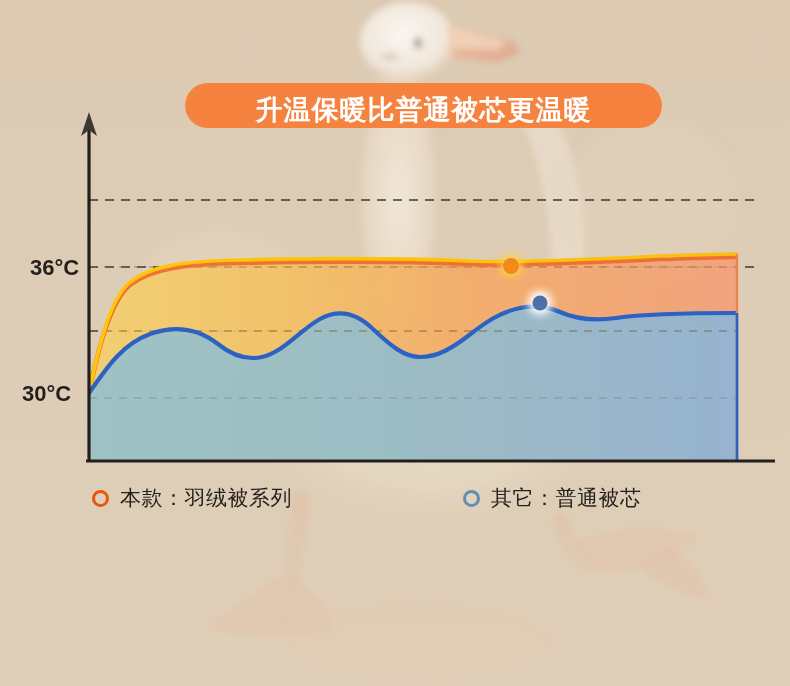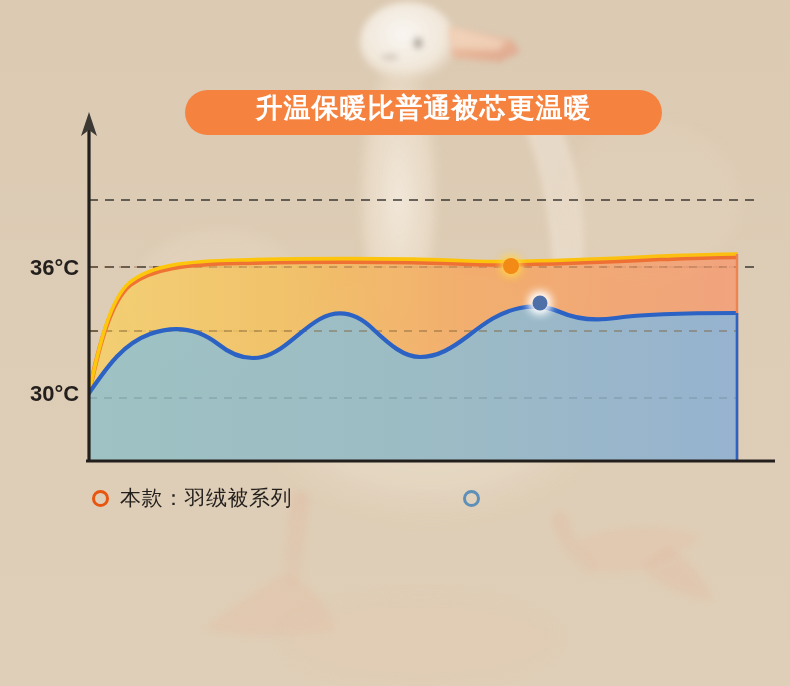--- a/index.html
+++ b/index.html
@@ -13,45 +13,44 @@
   #stage{position:absolute;inset:0;width:790px;height:686px;overflow:hidden;}
 
   
   .bg-photo{position:absolute;inset:0;pointer-events:none;}
   .bg-photo svg{display:block;}
 
   
   .title-pill{
     position:absolute;left:185px;top:83px;width:477px;height:45px;
     border-radius:23px;
-    display:flex;align-items:flex-start;justify-content:center;
+    display:flex;align-items:flex-end;justify-content:center;
     color:#ffffff;
     font-size:27px;
     letter-spacing:1px;
     font-weight:bold;
     white-space:nowrap;
     z-index:6;
-    margin-top:7px;
   }
 
   
   .chart-wrap{position:absolute;left:0;top:0;width:790px;height:540px;z-index:4;}
   .chart-wrap svg{display:block;}
 
   .axis-label{
     position:absolute;
     font-size:22px;
     font-weight:bold;
     color:#231f1c;
     letter-spacing:0px;
     white-space:nowrap;
     z-index:5;
   }
   .axis-label.y36{left:30px;top:255px;}
-  .axis-label.y30{left:30px;top:381px;}
+  .axis-label.y30{left:22px;top:381px;}
 
   
   .legend{
     position:absolute;left:88px;top:478px;width:620px;height:40px;
     display:flex;align-items:center;
     z-index:6;
     gap:21px;
   }
   .legend-item{display:flex;align-items:center;}
   .legend-item.first{margin-left:4px;}
@@ -293,16 +292,17 @@
   <div class="axis-label y36">36°C</div>
   <div class="axis-label y30">30°C</div>
 
   <div class="legend">
     <div class="legend-item first">
       <span class="ring orange"></span>
       <span class="legend-text">本款：羽绒被系列</span>
     </div>
     <div class="legend-item second">
       <span class="ring blue"></span>
+      <span class="legend-text">其它：普通被芯</span>
     </div>
   </div>
 
 </div>
 
 </body></html>

